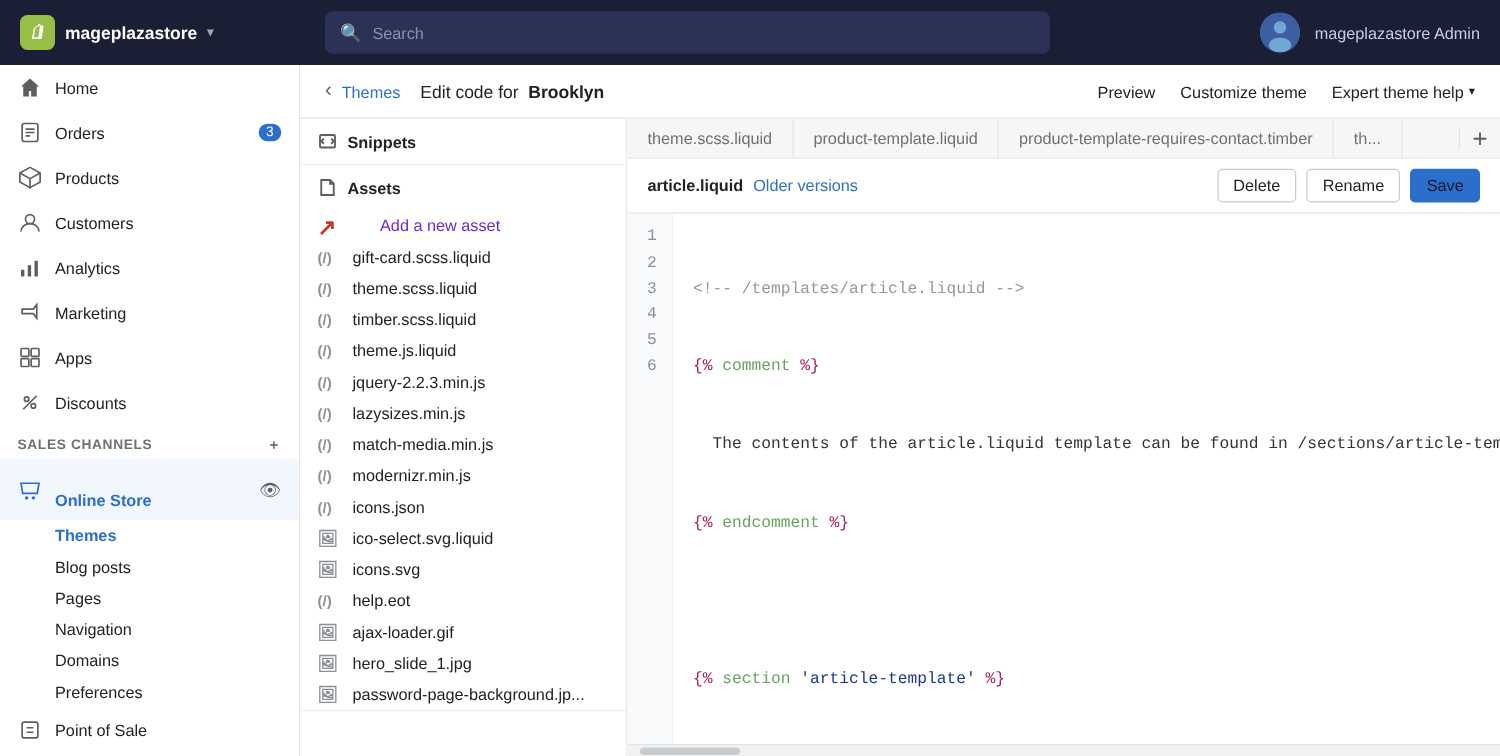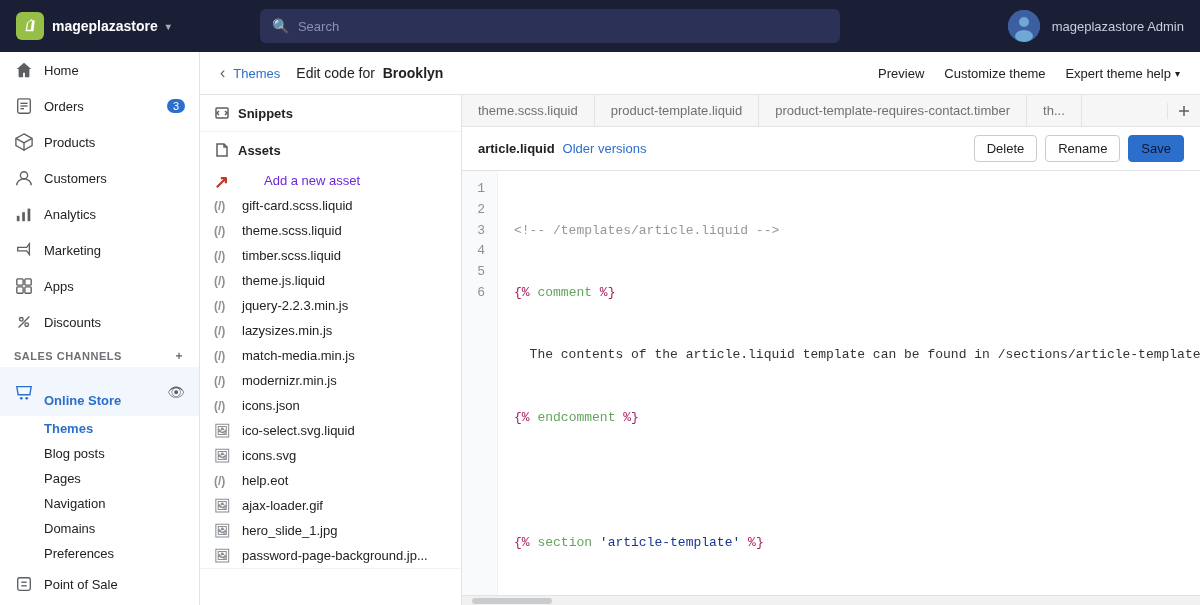--- a/index.html
+++ b/index.html
@@ -37,21 +37,21 @@
     .avatar-circle {
       width: 32px; height: 32px; border-radius: 50%; background: #4a6fa5; display: flex; align-items: center; justify-content: center; overflow: hidden;
     }
     .admin-label { color: #c9cde0; font-size: 13px; }
 
     
     .layout { display: flex; height: calc(605px - 52px); }
 
     
     .sidebar {
-      width: 200px; background: #fff; border-right: 1px solid #e1e3e5; display: flex; flex-direction: column; overflow-y: auto; flex-shrink: 0;
+      width: 240px; background: #fff; border-right: 1px solid #e1e3e5; display: flex; flex-direction: column; overflow-y: auto; flex-shrink: 0;
     }
     .sidebar-item {
       display: flex; align-items: center; gap: 10px; padding: 8px 14px; cursor: pointer; color: #202223; text-decoration: none;
     }
     .sidebar-item .icon { width: 20px; height: 20px; display: flex; align-items: center; justify-content: center; color: #5c5f62; flex-shrink: 0; }
     .sidebar-item .label { font-size: 13px; flex: 1; }
     .sidebar-item .badge { background: #2c6ecb; color: #fff; font-size: 11px; padding: 1px 6px; border-radius: 10px; }
     .sidebar-section-label {
       padding: 8px 14px 4px; font-size: 11px; font-weight: 600; color: #6d7175; text-transform: uppercase; letter-spacing: 0.5px;
       display: flex; align-items: center; justify-content: space-between;

